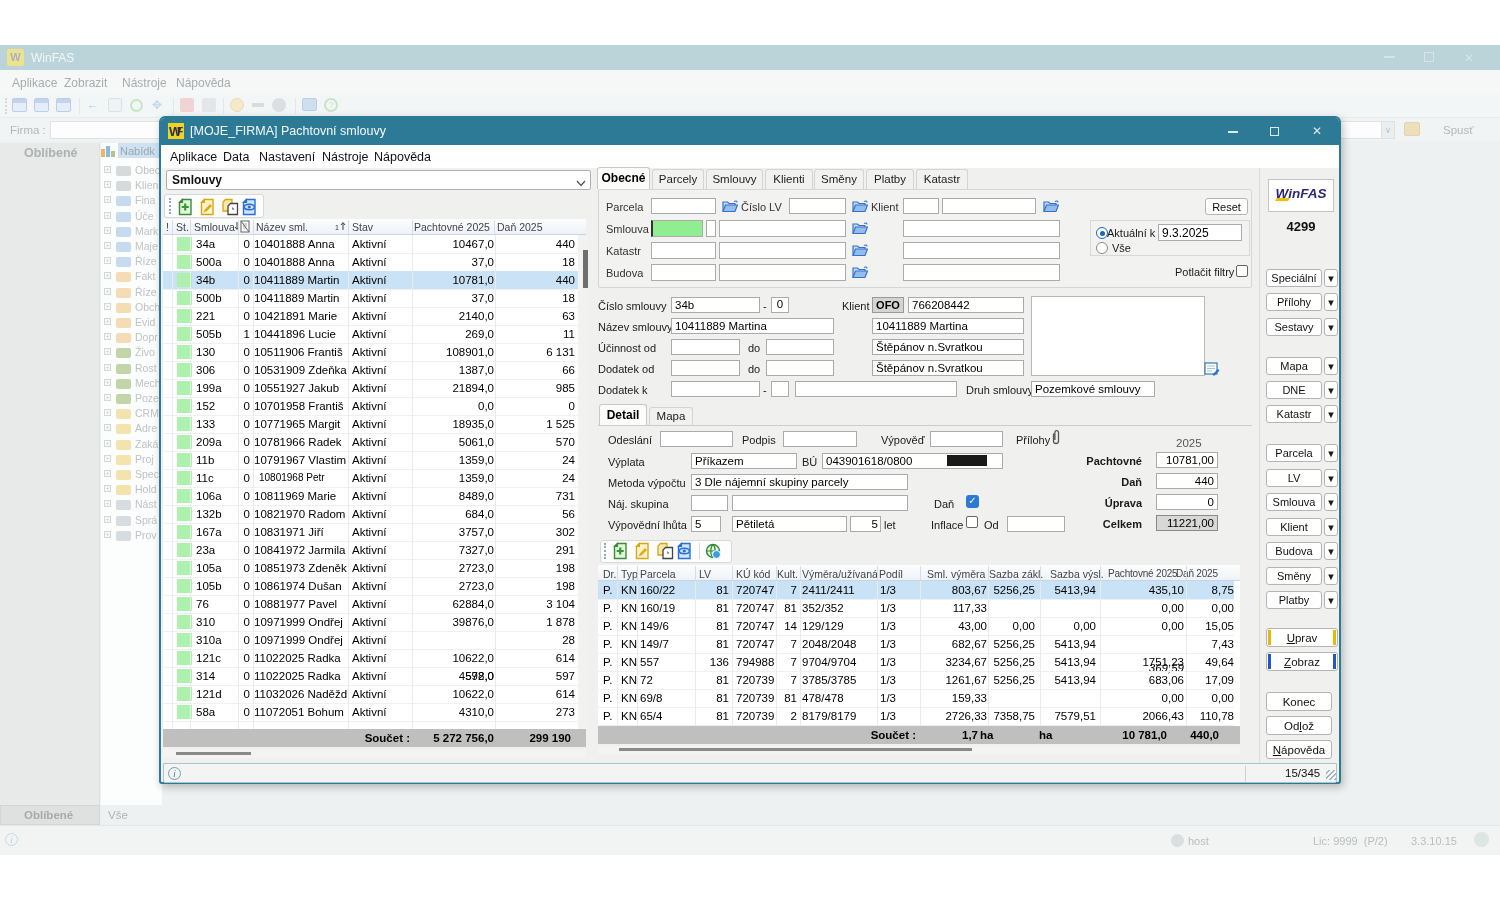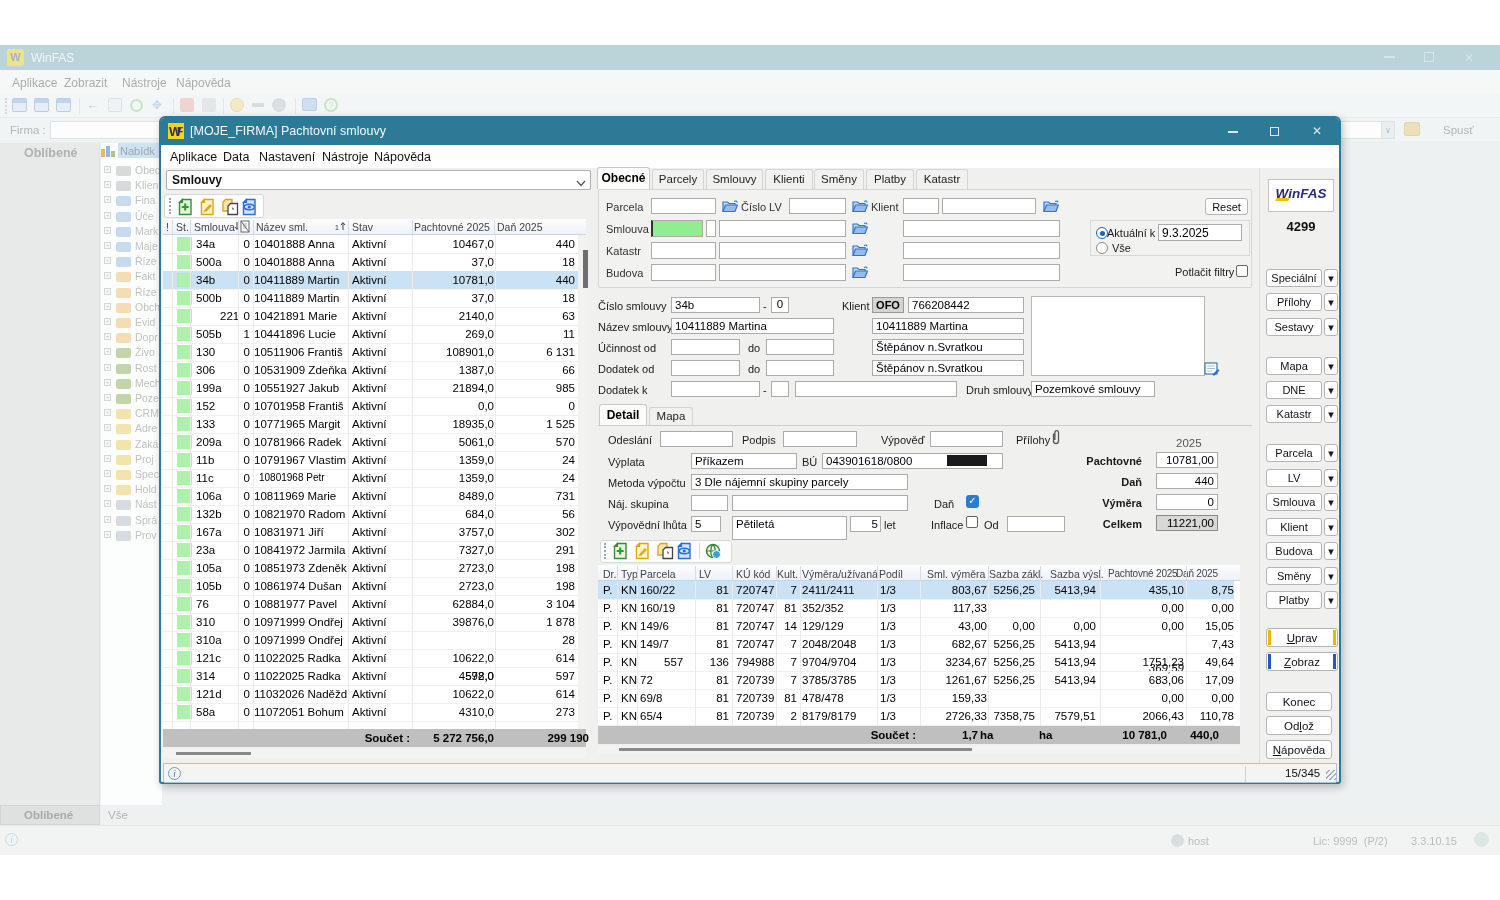--- a/index.html
+++ b/index.html
@@ -266,21 +266,21 @@
 <div class="abs" style="left:2px;top:171px;width:415px;height:1px;background:#f0f0f0;"></div>
 <div class="abs" style="left:16px;top:173px;width:15px;height:14px;background:#aef0ad;"></div>
 <div class="abs" style="left:35px;top:174px;font-size:11.5px;color:#000;">500b</div>
 <div class="abs" style="left:77px;top:174px;width:12px;text-align:right;font-size:11.5px;color:#000;">0</div>
 <div class="abs" style="left:93px;top:174px;width:97px;font-size:11.5px;color:#000;overflow:hidden;white-space:nowrap;">10411889 Martin</div>
 <div class="abs" style="left:191px;top:174px;font-size:11.5px;color:#000;">Aktivní</div>
 <div class="abs" style="left:253px;top:174px;width:80px;text-align:right;font-size:11.5px;color:#000;">37,0</div>
 <div class="abs" style="left:314px;top:174px;width:100px;text-align:right;font-size:11.5px;color:#000;">18</div>
 <div class="abs" style="left:2px;top:189px;width:415px;height:1px;background:#f0f0f0;"></div>
 <div class="abs" style="left:16px;top:191px;width:15px;height:14px;background:#aef0ad;"></div>
-<div class="abs" style="left:35px;top:192px;font-size:11.5px;color:#000;margin-left:24px;">221</div>
+<div class="abs" style="left:35px;top:192px;font-size:11.5px;color:#000;">221</div>
 <div class="abs" style="left:77px;top:192px;width:12px;text-align:right;font-size:11.5px;color:#000;">0</div>
 <div class="abs" style="left:93px;top:192px;width:97px;font-size:11.5px;color:#000;overflow:hidden;white-space:nowrap;">10421891 Marie</div>
 <div class="abs" style="left:191px;top:192px;font-size:11.5px;color:#000;">Aktivní</div>
 <div class="abs" style="left:253px;top:192px;width:80px;text-align:right;font-size:11.5px;color:#000;">2140,0</div>
 <div class="abs" style="left:314px;top:192px;width:100px;text-align:right;font-size:11.5px;color:#000;">63</div>
 <div class="abs" style="left:2px;top:207px;width:415px;height:1px;background:#f0f0f0;"></div>
 <div class="abs" style="left:16px;top:209px;width:15px;height:14px;background:#aef0ad;"></div>
 <div class="abs" style="left:35px;top:210px;font-size:11.5px;color:#000;">505b</div>
 <div class="abs" style="left:77px;top:210px;width:12px;text-align:right;font-size:11.5px;color:#000;">1</div>
 <div class="abs" style="left:93px;top:210px;width:97px;font-size:11.5px;color:#000;overflow:hidden;white-space:nowrap;">10441896 Lucie</div>
@@ -454,21 +454,21 @@
 <div class="abs" style="left:93px;top:588px;width:97px;font-size:11.5px;color:#000;overflow:hidden;white-space:nowrap;">11072051 Bohum</div>
 <div class="abs" style="left:191px;top:588px;font-size:11.5px;color:#000;">Aktivní</div>
 <div class="abs" style="left:253px;top:588px;width:80px;text-align:right;font-size:11.5px;color:#000;">4310,0</div>
 <div class="abs" style="left:314px;top:588px;width:100px;text-align:right;font-size:11.5px;color:#000;">273</div>
 <div class="abs" style="left:2px;top:603px;width:415px;height:1px;background:#f0f0f0;"></div>
 <div class="abs" style="left:417px;top:117px;width:10px;height:494px;background:#f2f2f1;"></div>
 <div class="abs" style="left:422px;top:132px;width:5px;height:38px;background:#6f6f6f;"></div>
 <div class="abs" style="left:2px;top:611px;width:423px;height:18px;background:#bfbfbf;"></div>
 <div class="abs" style="left:169px;top:614px;width:80px;text-align:right;font-size:11.5px;font-weight:bold;color:#000;">Součet :</div>
 <div class="abs" style="left:253px;top:614px;width:80px;text-align:right;font-size:11.5px;font-weight:bold;color:#000;">5 272 756,0</div>
-<div class="abs" style="left:328px;top:614px;width:100px;text-align:right;font-size:11.5px;font-weight:bold;color:#000;">299 190</div>
+<div class="abs" style="left:310px;top:614px;width:100px;text-align:right;font-size:11.5px;font-weight:bold;color:#000;">299 190</div>
 <div class="abs" style="left:2px;top:631px;width:423px;height:9px;background:#f3f3f2;"></div>
 <div class="abs" style="left:15px;top:634px;width:75px;height:3px;background:#8a8a8a;"></div>
 <div class="abs" style="left:436px;top:49px;width:53px;height:22px;background:#fcfcfb;border:1px solid #c8c8c8;border-bottom:none;border-radius:3px 3px 0 0;"></div>
 <div class="abs" style="left:436px;top:53px;width:53px;text-align:center;font-size:12px;font-weight:bold;color:#000;">Obecné</div>
 <div class="abs" style="left:491px;top:51px;width:52px;height:20px;background:#f1f1f0;border:1px solid #d4d4d4;border-bottom:none;border-radius:3px 3px 0 0;"></div>
 <div class="abs" style="left:491px;top:55px;width:52px;text-align:center;font-size:11.5px;color:#222;">Parcely</div>
 <div class="abs" style="left:545px;top:51px;width:57px;height:20px;background:#f1f1f0;border:1px solid #d4d4d4;border-bottom:none;border-radius:3px 3px 0 0;"></div>
 <div class="abs" style="left:545px;top:55px;width:57px;text-align:center;font-size:11.5px;color:#222;">Smlouvy</div>
 <div class="abs" style="left:604px;top:51px;width:48px;height:20px;background:#f1f1f0;border:1px solid #d4d4d4;border-bottom:none;border-radius:3px 3px 0 0;"></div>
 <div class="abs" style="left:604px;top:55px;width:48px;text-align:center;font-size:11.5px;color:#222;">Klienti</div>
@@ -598,25 +598,25 @@
 <div class="lbl" style="left:447px;top:359px;">Metoda výpočtu</div>
 <div class="inp" style="left:530px;top:356px;width:217px;height:16px;font-size:11.5px;padding:1px 0 0 3px;">3 Dle nájemní skupiny parcely</div>
 <div class="blbl" style="left:923px;top:358px;width:58px;text-align:right;">Daň</div>
 <div class="inp" style="left:995px;top:355px;width:62px;height:16px;font-size:11.5px;text-align:right;padding:1px 3px 0 0;">440</div>
 <div class="lbl" style="left:447px;top:380px;">Náj. skupina</div>
 <div class="inp" style="left:530px;top:377px;width:37px;height:16px;"></div>
 <div class="inp" style="left:571px;top:377px;width:176px;height:16px;"></div>
 <div class="lbl" style="left:773px;top:380px;">Daň</div>
 <div class="abs" style="left:805px;top:377px;width:13px;height:13px;background:#2d7ad4;border-radius:3px;"></div>
 <div class="abs" style="left:805px;top:375.5px;width:13px;height:13px;font-size:10px;color:#fff;text-align:center;line-height:13px;">✓</div>
-<div class="blbl" style="left:923px;top:379px;width:58px;text-align:right;">Výměra</div>
+<div class="blbl" style="left:923px;top:379px;width:58px;text-align:right;">Úprava</div>
 <div class="inp" style="left:995px;top:376px;width:62px;height:16px;font-size:11.5px;text-align:right;padding:1px 3px 0 0;">0</div>
 <div class="lbl" style="left:447px;top:401px;">Výpovědní lhůta</div>
 <div class="inp" style="left:530px;top:398px;width:30px;height:16px;font-size:11.5px;padding:1px 0 0 3px;">5</div>
-<div class="inp" style="left:571px;top:398px;width:115px;height:24px;font-size:11.5px;padding:1px 12px 0 3px;">Pětiletá</div>
+<div class="inp" style="left:571px;top:398px;width:115px;height:16px;font-size:11.5px;padding:1px 12px 0 3px;">Pětiletá</div>
 <div class="inp" style="left:689px;top:398px;width:31px;height:16px;font-size:11.5px;text-align:right;padding:1px 2px 0 0;">5</div>
 <div class="lbl" style="left:723px;top:401px;">let</div>
 <div class="lbl" style="left:770px;top:401px;">Inflace</div>
 <div class="abs" style="left:805px;top:398px;width:12px;height:12px;border:1px solid #666;border-radius:2px;background:#fff;"></div>
 <div class="lbl" style="left:823px;top:401px;">Od</div>
 <div class="inp" style="left:846px;top:398px;width:58px;height:16px;"></div>
 <div class="blbl" style="left:923px;top:400px;width:58px;text-align:right;">Celkem</div>
 <div class="abs" style="left:995px;top:397px;width:62px;height:16px;background:#d8d8d7;border:1px solid #8a8a8a;font-size:11.5px;text-align:right;padding:1px 3px 0 0;">11221,00</div>
 <div class="abs" style="left:439px;top:422px;width:132px;height:23px;background:#fdfdfd;border:1px solid #d8d8d8;border-radius:3px;"></div>
 <div class="abs" style="left:443px;top:425px;width:2px;height:16px;border-left:2px dotted #9aa;"></div>
@@ -727,21 +727,21 @@
 <div class="abs" style="left:641px;top:520px;font-size:11.5px;">2048/2048</div>
 <div class="abs" style="left:719px;top:520px;font-size:11.5px;">1/3</div>
 <div class="abs" style="left:756px;top:520px;width:70px;text-align:right;font-size:11.5px;">682,67</div>
 <div class="abs" style="left:814px;top:520px;width:60px;text-align:right;font-size:11.5px;">5256,25</div>
 <div class="abs" style="left:875px;top:520px;width:60px;text-align:right;font-size:11.5px;">5413,94</div>
 <div class="abs" style="left:953px;top:544px;width:70px;text-align:right;font-size:11.5px;font-style:italic;">369,59</div>
 <div class="abs" style="left:1013px;top:520px;width:60px;text-align:right;font-size:11.5px;">7,43</div>
 <div class="abs" style="left:437px;top:535px;width:636px;height:1px;background:#f0f0f0;"></div>
 <div class="abs" style="left:442px;top:538px;font-size:11.5px;">P.</div>
 <div class="abs" style="left:460px;top:538px;font-size:11.5px;">KN</div>
-<div class="abs" style="left:479px;top:538px;font-size:11.5px;margin-left:24px;">557</div>
+<div class="abs" style="left:479px;top:538px;font-size:11.5px;">557</div>
 <div class="abs" style="left:519px;top:538px;width:49px;text-align:right;font-size:11.5px;">136</div>
 <div class="abs" style="left:575px;top:538px;font-size:11.5px;">794988</div>
 <div class="abs" style="left:609px;top:538px;width:27px;text-align:right;font-size:11.5px;">7</div>
 <div class="abs" style="left:641px;top:538px;font-size:11.5px;">9704/9704</div>
 <div class="abs" style="left:719px;top:538px;font-size:11.5px;">1/3</div>
 <div class="abs" style="left:756px;top:538px;width:70px;text-align:right;font-size:11.5px;">3234,67</div>
 <div class="abs" style="left:814px;top:538px;width:60px;text-align:right;font-size:11.5px;">5256,25</div>
 <div class="abs" style="left:875px;top:538px;width:60px;text-align:right;font-size:11.5px;">5413,94</div>
 <div class="abs" style="left:953px;top:538px;width:70px;text-align:right;font-size:11.5px;">1751,23</div>
 <div class="abs" style="left:1013px;top:538px;width:60px;text-align:right;font-size:11.5px;">49,64</div>

